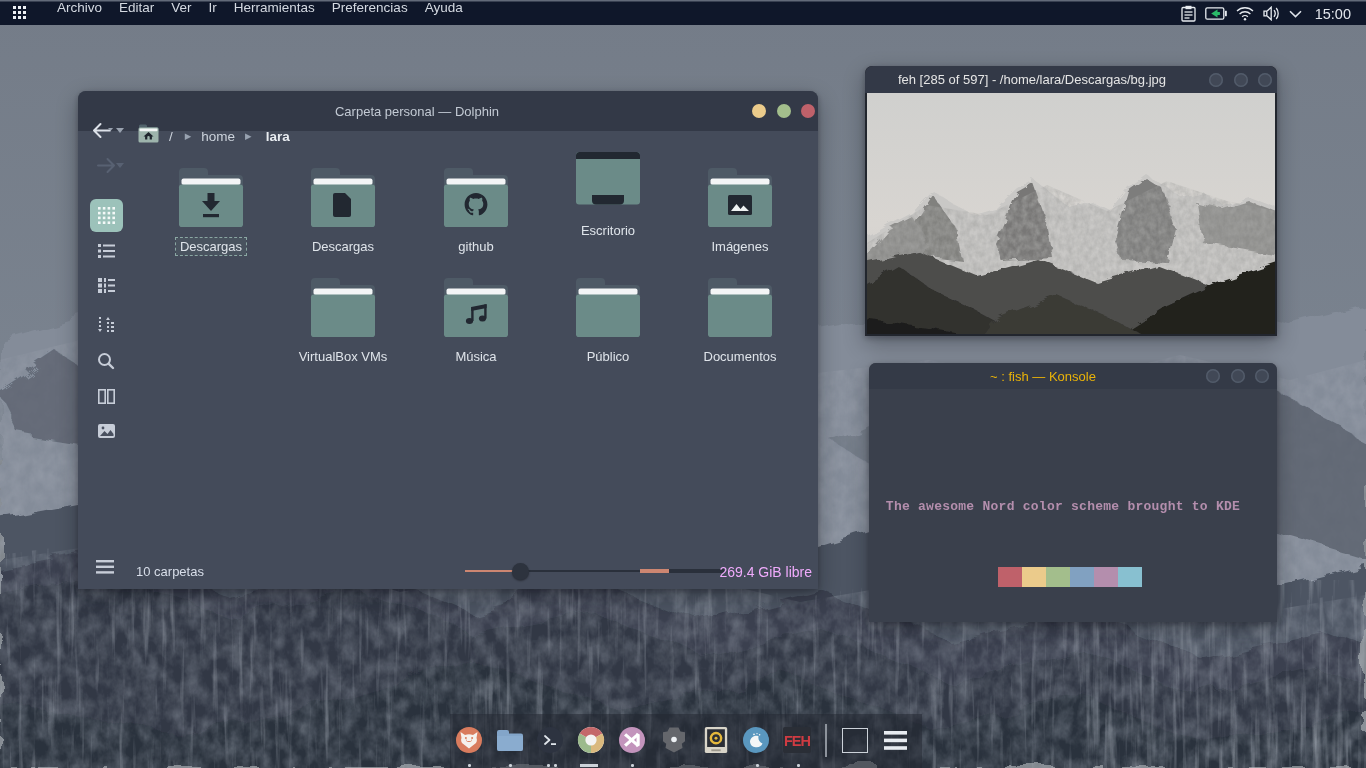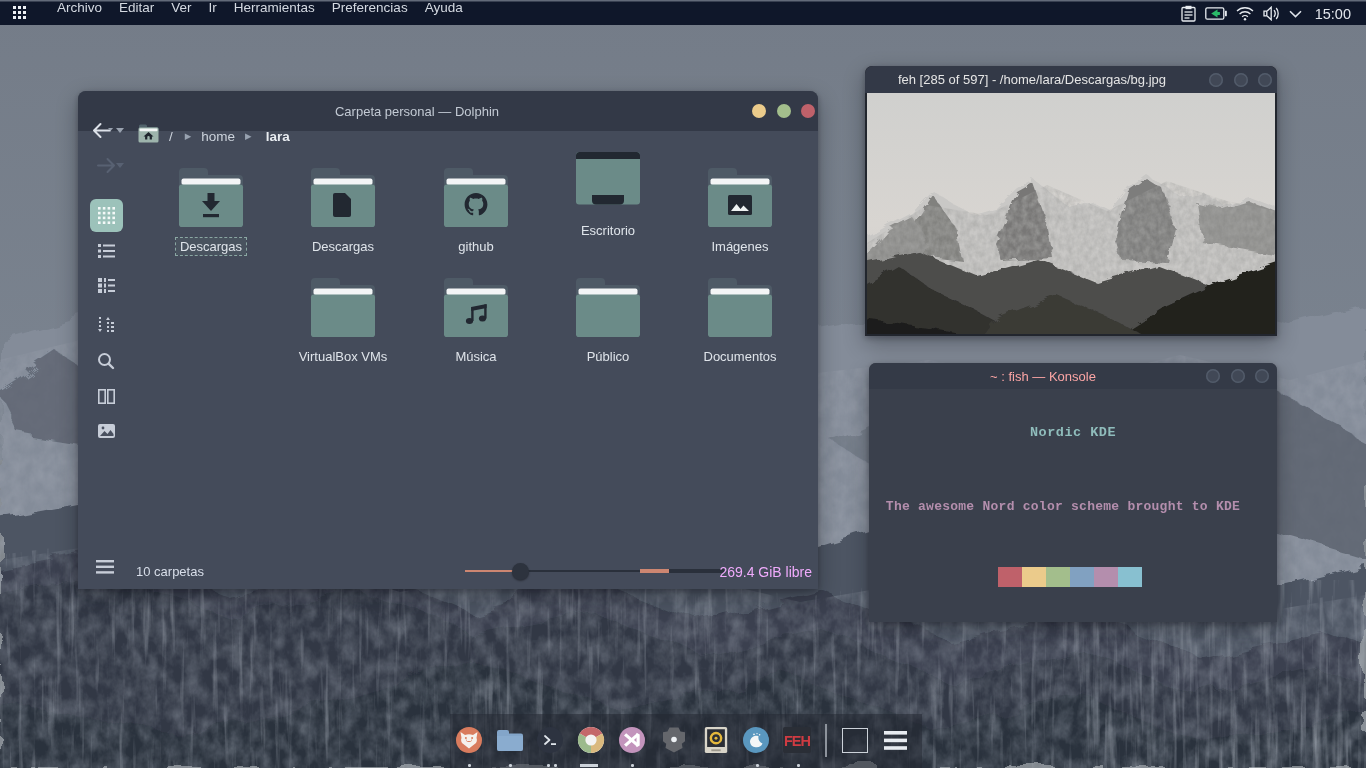--- a/index.html
+++ b/index.html
@@ -33,21 +33,21 @@
 
   
   #feh { left:865px; top:66px; width:412px; height:270px; background:#22262e; border-radius:7px 7px 0 0; }
   #feh .tbar { height:27px; background:#333947; }
   #feh .ttl { color:#e5e5e5; } #feh .btns { right:5px; } #konsole .btns { right:8px; }
   #fehimg { position:absolute; left:2px; top:27px; width:408px; height:241px; }
 
   
   #konsole { left:869px; top:363px; width:408px; height:259px; background:#3a404c; border-radius:7px 7px 0 0; }
   #konsole .tbar { height:26px; background:#343a47; border-radius:7px 7px 0 0; }
-  #konsole .ttl { color:#fca5a5; }
+  #konsole .ttl { color:#eab308; }
   .mono { font-family:"Liberation Mono", monospace; font-weight:bold; }
 
   
   #dock { position:absolute; left:450px; top:714px; width:472px; height:54px; background:rgba(33,38,48,0.50); }
   .dicon { position:absolute; top:12px; width:28px; height:28px; }
 </style>
 </head>
 <body>
 <div id="desk">
 
@@ -431,21 +431,20 @@
 
   <div id="konsole" class="win">
     <div class="tbar">
       <div class="ttl" style="transform:translateX(-30px)">~ : fish — Konsole</div>
       <div class="btns">
           <div class="obtn"></div>
           <div class="obtn"></div>
           <div class="obtn"></div>
         </div>
     </div>
-    <div class="mono abs" style="left:0;top:62px;width:408px;text-align:center;font-size:13.5px;color:#8fbcbb;letter-spacing:0.5px">Nordic KDE</div>
     <div class="mono abs" style="left:0;top:136px;width:408px;text-align:center;font-size:13px;color:#b48ead;letter-spacing:0.25px;transform:translateX(-10px)">The awesome Nord color scheme brought to KDE</div>
     <div class="abs" style="left:129px;top:204px;width:144px;height:20px;display:flex">
       <div style="flex:1;background:#bf616a"></div>
         <div style="flex:1;background:#ebcb8b"></div>
         <div style="flex:1;background:#a3be8c"></div>
         <div style="flex:1;background:#81a1c1"></div>
         <div style="flex:1;background:#b48ead"></div>
         <div style="flex:1;background:#88c0d0"></div>
     </div>
   </div>

